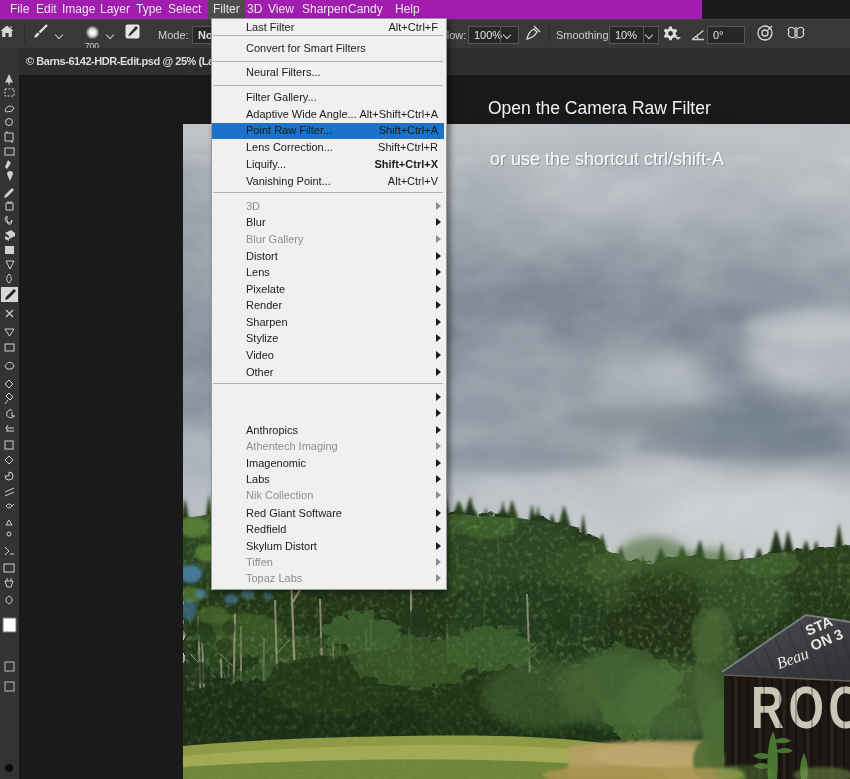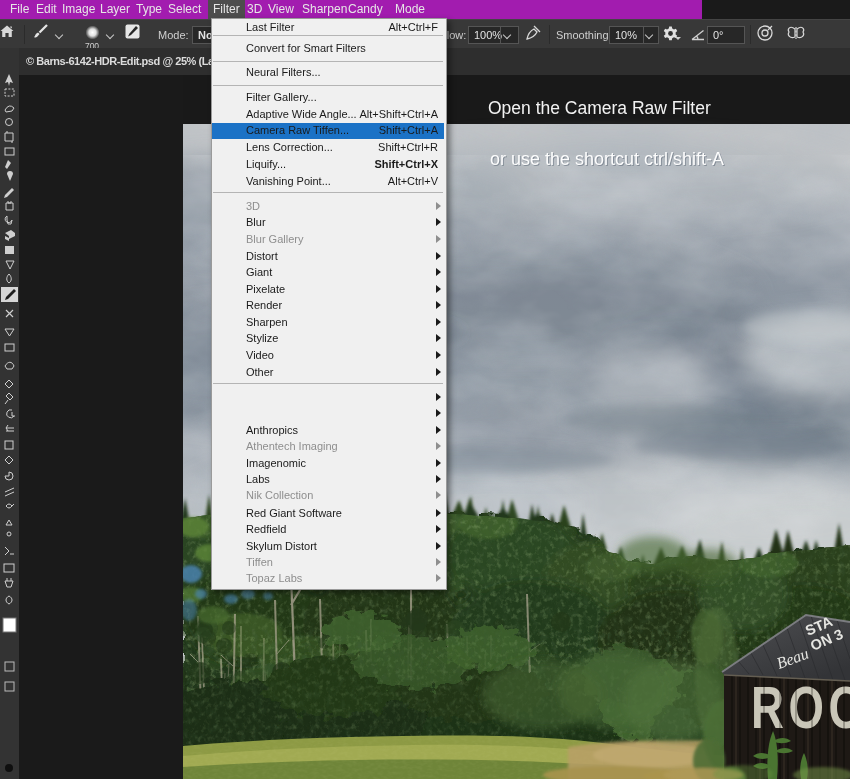--- a/index.html
+++ b/index.html
@@ -32,21 +32,21 @@
 <span class="mb" style="left:36px">Edit</span>
 <span class="mb" style="left:62px">Image</span>
 <span class="mb" style="left:100px">Layer</span>
 <span class="mb" style="left:136px">Type</span>
 <span class="mb" style="left:168px">Select</span>
 <span class="mb" id="mb-filter" style="left:208px">Filter</span>
 <span class="mb" style="left:247px">3D</span>
 <span class="mb" style="left:268px">View</span>
 <span class="mb" style="left:302px">Sharpen</span>
 <span class="mb" style="left:348px">Candy</span>
-<span class="mb" style="left:395px">Mode</span>
+<span class="mb" style="left:395px">Help</span>
 </div>
 
 <div id="optbar">
   <svg style="position:absolute;left:0px;top:5px" width="14" height="13" viewBox="0 0 14 13">
         <path d="M7 0.5 L13.5 6 L11.8 6 L11.8 12 L8.6 12 L8.6 8 L5.4 8 L5.4 12 L2.2 12 L2.2 6 L0.5 6 Z M10.2 1.5 L11.8 1.5 L11.8 3.5 L10.2 2.3 Z" fill="#d8d8d8"></path>
       </svg>
   <div class="vsep" style="left:24px;top:5px;height:19px"></div>
   <svg style="position:absolute;left:32px;top:3px" width="17" height="17" viewBox="0 0 17 17">
         <path d="M14.2 1.2 L15.8 2.8 L8.3 10.3 L6.7 8.7 Z" fill="#e4e4e4"></path>
         <path d="M6 9.4 L7.6 11 L5.2 13.8 Q3.6 15.2 2 14 Q3 13.4 3.2 12.2 Q3.5 10.6 6 9.4 Z" fill="#e4e4e4"></path>
@@ -1081,38 +1081,38 @@
  <span class="pi" style="top:0px">Last Filter</span>
       <span class="ps" style="top:0px">Alt+Ctrl+F</span>
  <div class="sep" style="top:16px"></div>
  <span class="pi" style="top:21px">Convert for Smart Filters</span>
  <div class="sep" style="top:42px"></div>
  <span class="pi" style="top:45px">Neural Filters...</span>
  <div class="sep" style="top:66px"></div>
  <span class="pi" style="top:70px">Filter Gallery...</span>
  <span class="pi" style="top:87px">Adaptive Wide Angle...</span>
       <span class="ps" style="top:87px">Alt+Shift+Ctrl+A</span>
- <span class="pi" style="top:103px">Camera Raw Tiffen...</span>
+ <span class="pi" style="top:103px">Point Raw Filter...</span>
       <span class="ps" style="top:103px">Shift+Ctrl+A</span>
  <span class="pi" style="top:120px">Lens Correction...</span>
       <span class="ps" style="top:120px">Shift+Ctrl+R</span>
  <span class="pi" style="top:137px;font-weight:normal">Liquify...</span>
       <span class="ps" style="top:137px;font-weight:bold">Shift+Ctrl+X</span>
  <span class="pi" style="top:154px">Vanishing Point...</span>
       <span class="ps" style="top:154px">Alt+Ctrl+V</span>
  <div class="sep" style="top:173px"></div>
  <span class="pi dis" style="top:179px">3D</span>
       <div class="arr arrd" style="top:183px"></div>
  <span class="pi" style="top:195px">Blur</span>
       <div class="arr" style="top:199px"></div>
  <span class="pi dis" style="top:212px">Blur Gallery</span>
       <div class="arr arrd" style="top:216px"></div>
  <span class="pi" style="top:229px">Distort</span>
       <div class="arr" style="top:233px"></div>
- <span class="pi" style="top:245px">Giant</span>
+ <span class="pi" style="top:245px">Lens</span>
       <div class="arr" style="top:249px"></div>
  <span class="pi" style="top:262px">Pixelate</span>
       <div class="arr" style="top:266px"></div>
  <span class="pi" style="top:278px">Render</span>
       <div class="arr" style="top:282px"></div>
  <span class="pi" style="top:295px">Sharpen</span>
       <div class="arr" style="top:299px"></div>
  <span class="pi" style="top:311px">Stylize</span>
       <div class="arr" style="top:315px"></div>
  <span class="pi" style="top:328px">Video</span>

